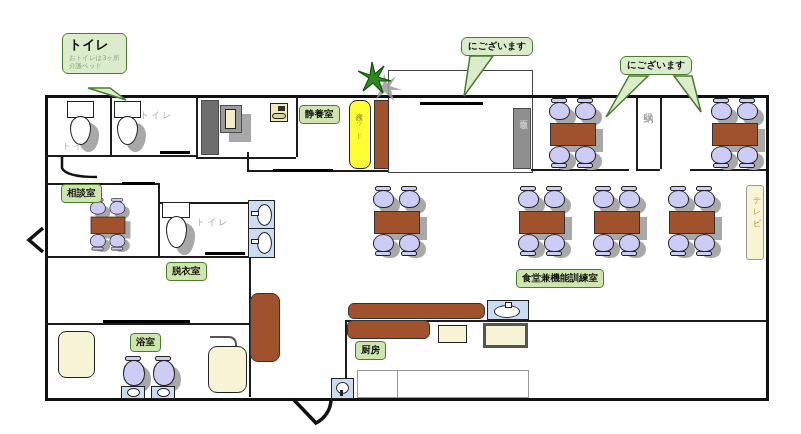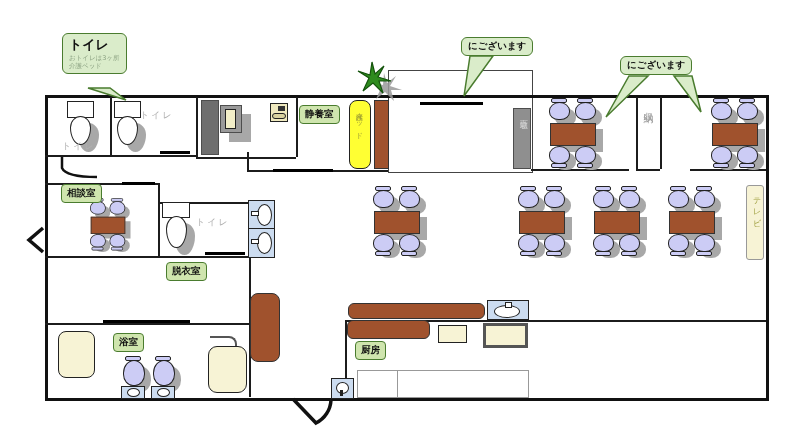--- a/index.html
+++ b/index.html
@@ -211,22 +211,23 @@
     </g>
 
     <polyline points="43,228 29,240 43,252" fill="none" stroke="#111" stroke-width="3.5"></polyline>
     <path d="M 293,399 L 316,423 A 27 27 0 0 0 331,400" fill="none" stroke="#111" stroke-width="3.5"></path>
     <path d="M 62,157 L 62,168 Q 66,177 97,177" fill="none" stroke="#111" stroke-width="2.5"></path>
   </svg>
 
   <div class="room-label" style="left:299px;top:105px;">静養室</div>
   <div class="room-label" style="left:61px;top:184px;">相談室</div>
   <div class="room-label" style="left:166px;top:262px;">脱衣室</div>
-  <div class="room-label" style="left:113px;top:333px;">浴室</div>
+  <div class="room-label" style="left:130px;top:333px;">浴室</div>
   <div class="room-label" style="left:355px;top:341px;">厨房</div>
+  <div class="room-label" style="left:516px;top:269px;">食堂兼機能訓練室</div>
 
   <div class="callout" style="left:62px;top:33px;font-size:13px;">
     <div>トイレ</div>
     <div style="font-size:6.5px;font-weight:normal;color:#8aa080;line-height:1.3;">
       <div>おトイレは3ヶ所</div>
       <div>介護ベッド</div>
     </div>
   </div>
   <div class="callout" style="left:461px;top:37px;font-size:9.5px;">にございます</div>
   <div class="callout" style="left:620px;top:56px;font-size:9.5px;">にございます</div>

